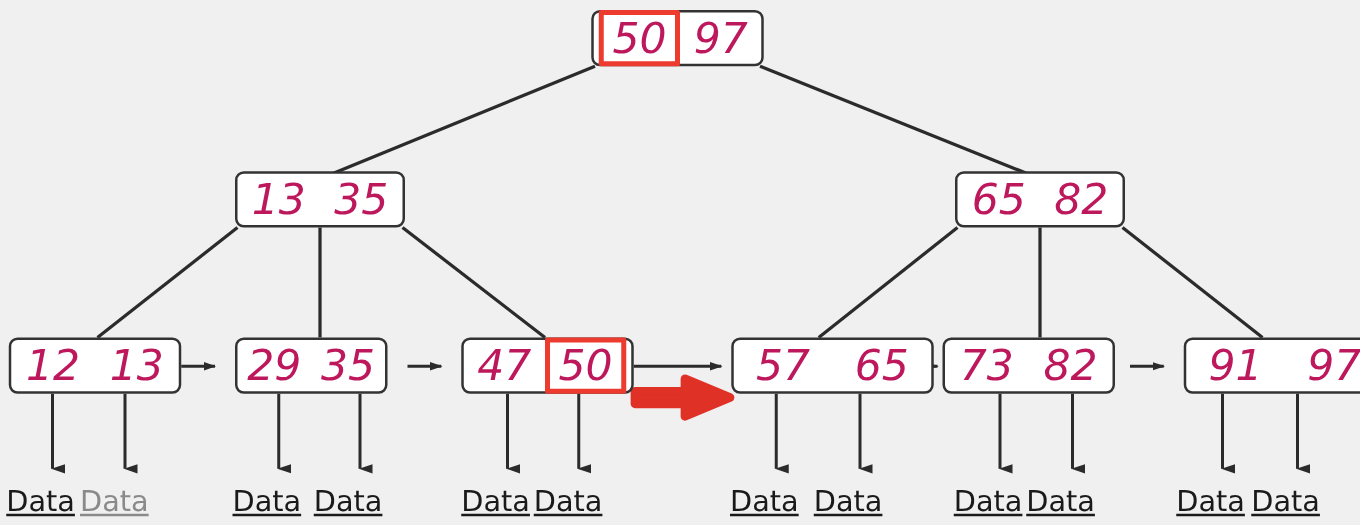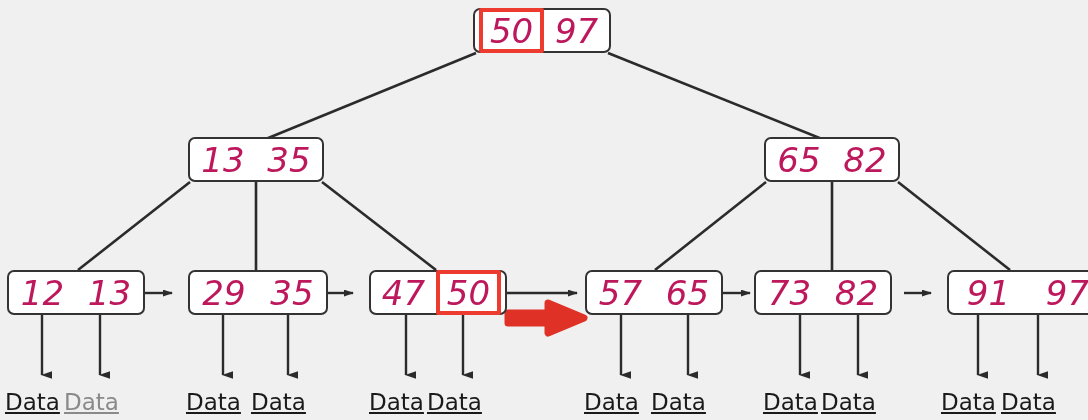--- a/index.html
+++ b/index.html
@@ -146,31 +146,31 @@
   <div class="node" style="left:764px; top:137px; width:136px; height:45px;">
     <div class="cell">65</div>
     <div class="cell">82</div>
   </div>
 
   <div class="node" style="left:7px; top:270px; width:138px; height:45px;">
     <div class="cell">12</div>
     <div class="cell">13</div>
   </div>
 
-  <div class="node" style="left:188px; top:270px; width:140px; height:45px;">
+  <div class="node" style="left:188px; top:270px; width:122px; height:45px;">
     <div class="cell">29</div>
     <div class="cell">35</div>
   </div>
 
   <div class="node" style="left:369px; top:270px; width:138px; height:45px;">
     <div class="cell">47</div>
     <div class="cell highlight" style="margin-right:4px;">50</div>
   </div>
 
-  <div class="node" style="left:585px; top:270px; width:138px; height:45px;">
+  <div class="node" style="left:585px; top:270px; width:162px; height:45px;">
     <div class="cell">57</div>
     <div class="cell">65</div>
   </div>
 
   <div class="node" style="left:754px; top:270px; width:138px; height:45px;">
     <div class="cell">73</div>
     <div class="cell">82</div>
   </div>
 
   <div class="node" style="left:947px; top:270px; width:162px; height:45px;">

